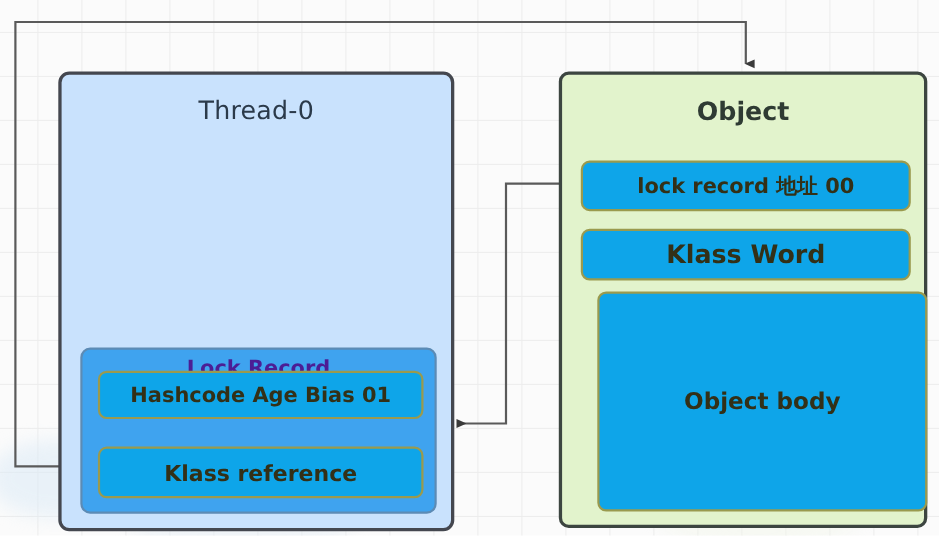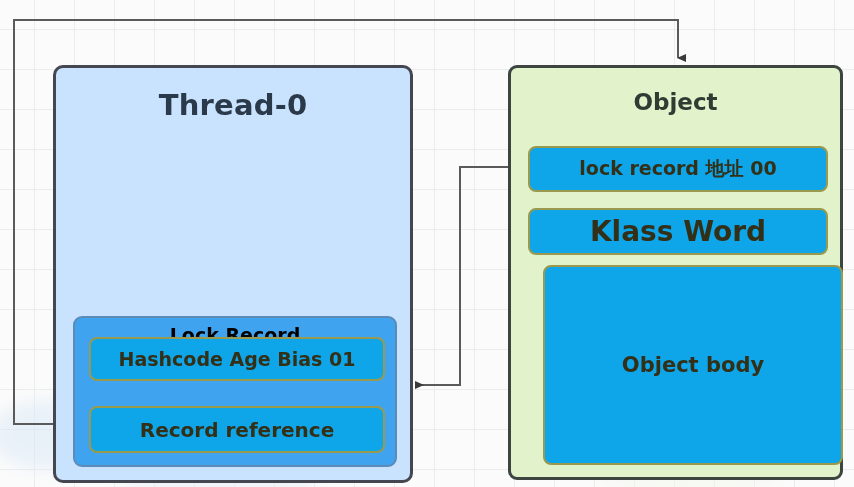--- a/index.html
+++ b/index.html
@@ -41,22 +41,22 @@
     left: 53px;
     top: 65px;
     width: 360px;
     height: 418px;
     background: #c9e2fd;
     border: 3px solid #44474f;
     border-radius: 10px;
   }
   #thread-title {
     margin-top: 20px;
-    font-size: 29px;
-    font-weight: bold;
+    font-size: 23px;
+    font-weight: normal;
     color: #2b3a4a;
     letter-spacing: .2px;
   }
 
   
   #lock-record-box {
     left: 17px;
     top: 248px;
     width: 324px;
     height: 151px;
@@ -66,21 +66,21 @@
     position: absolute;
     display: flex;
     flex-direction: column;
     align-items: center;
     box-sizing: border-box;
   }
   #lock-record-title {
     margin-top: 6px;
     font-size: 19px;
     font-weight: bold;
-    color: #000000;
+    color: #4c1d95;
   }
 
   .yellow-slot {
     background: #0ea5e9;
     border: 2px solid #9a9a4e;
     border-radius: 8px;
     display: flex;
     align-items: center;
     justify-content: center;
     font-weight: bold;
@@ -127,21 +127,21 @@
     width: 300px;
     height: 46px;
     font-size: 19px;
   }
   #obj-slot-2 {
     position: absolute;
     left: 17px;
     top: 140px;
     width: 300px;
     height: 47px;
-    font-size: 28px;
+    font-size: 23px;
   }
   #obj-slot-3 {
     position: absolute;
     left: 32px;
     top: 197px;
     width: 300px;
     height: 200px;
     font-size: 21px;
   }
 
@@ -179,21 +179,21 @@
   </svg>
 
   <div class="box" id="thread-box">
     <div id="thread-title">Thread-0</div>
 
     <div id="lock-record-box">
       <div id="lock-record-title">Lock Record</div>
 
       <div class="yellow-slot" id="lr-slot-1">Hashcode Age Bias 01</div>
 
-      <div class="yellow-slot" id="lr-slot-2">Record reference</div>
+      <div class="yellow-slot" id="lr-slot-2">Klass reference</div>
     </div>
   </div>
 
   <div class="box" id="object-box">
     <div id="object-title">Object</div>
 
     <div class="yellow-slot" id="obj-slot-1">lock record 地址 00</div>
 
     <div class="yellow-slot" id="obj-slot-2">Klass Word</div>
 

